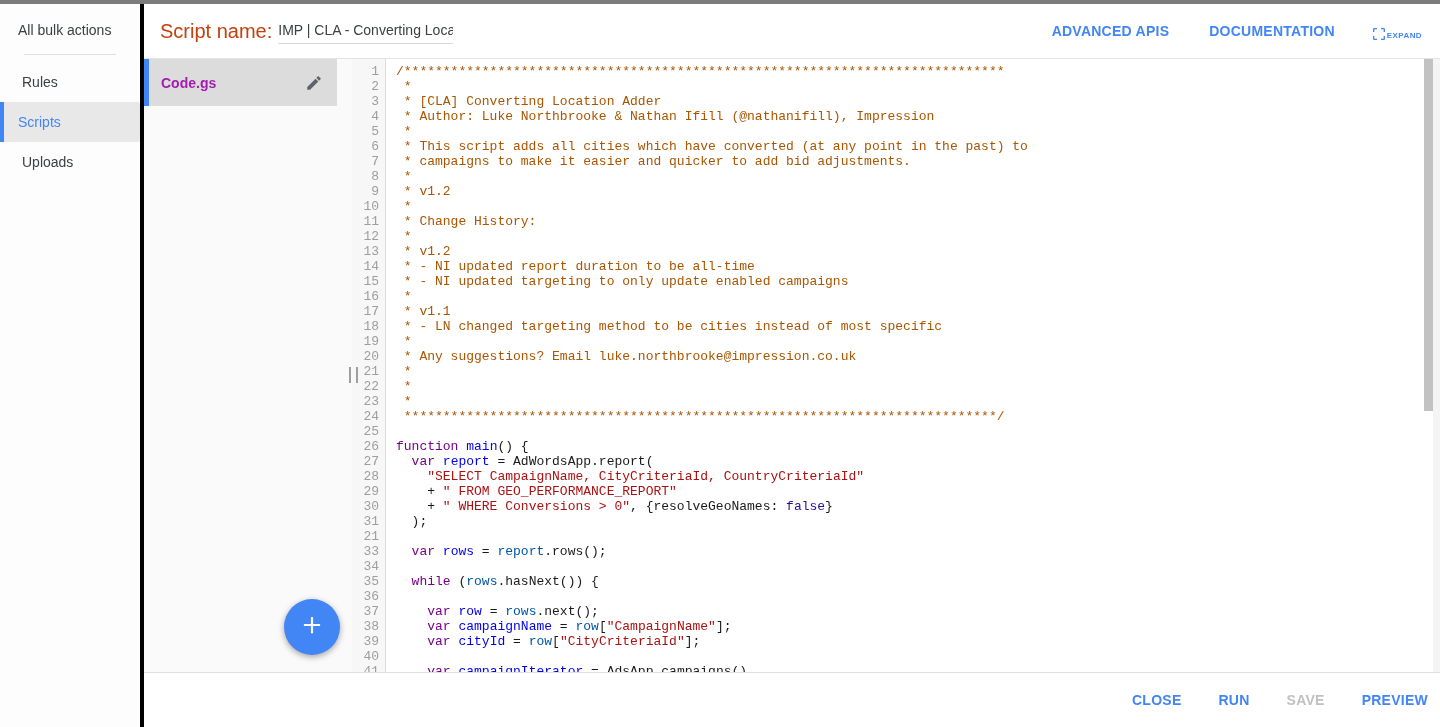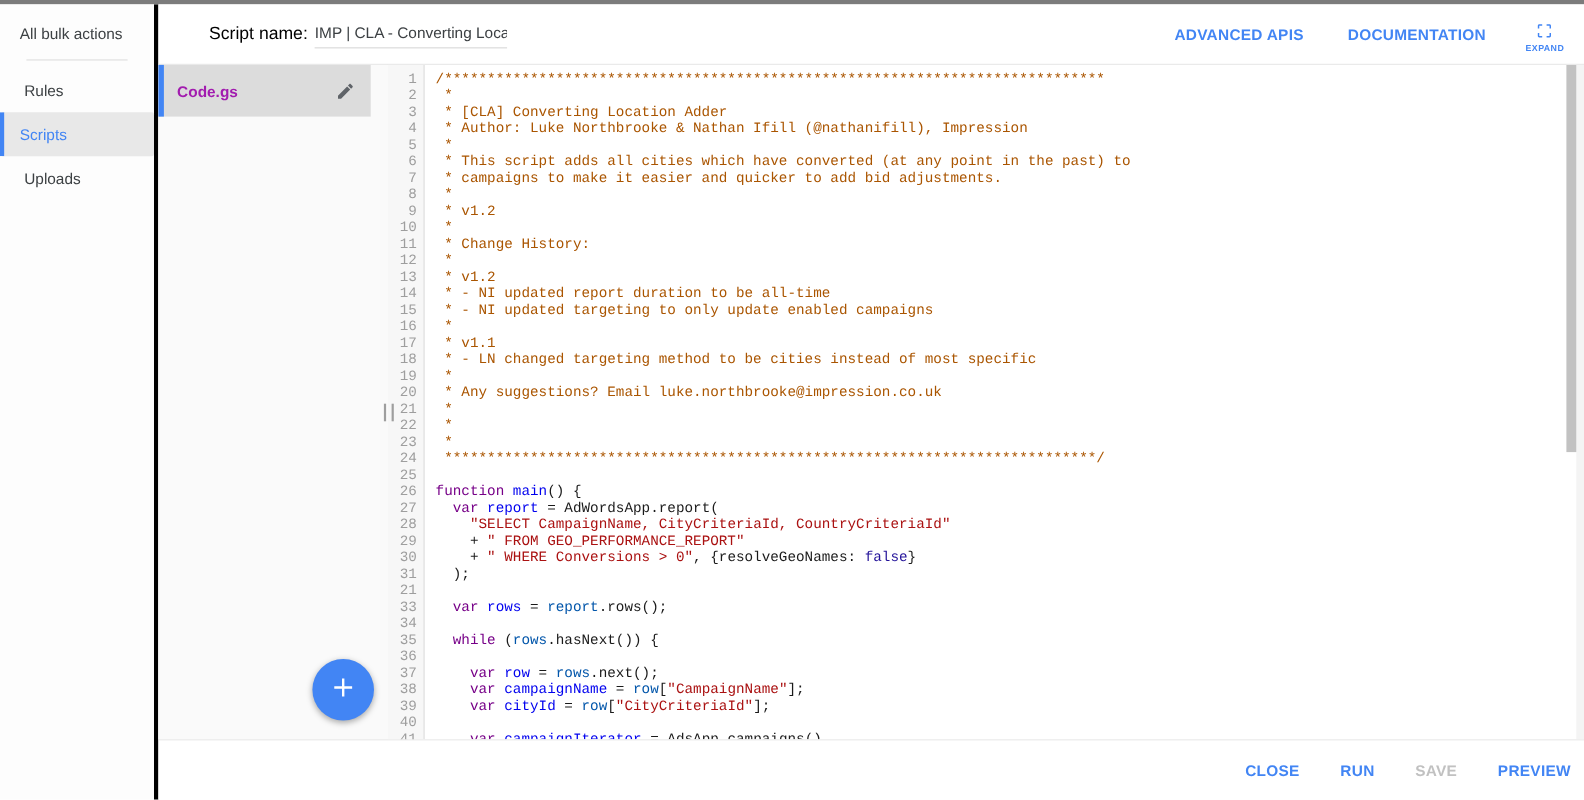--- a/index.html
+++ b/index.html
@@ -16,25 +16,25 @@
   .sidebar-divider { height:1px; background:#dedede; margin:16px 24px 0 24px; }
   .sidebar-nav { margin-top:7px; }
   .side-item { height:40px; display:flex; align-items:center; padding-left:18px; font-size:14px; color:#3c4043; cursor:pointer; border-left:4px solid transparent; }
   .side-item span { pointer-events:none; }
   .side-item.selected { background:#e8e8e8; border-left:4px solid #4285f4; padding-left:14px; color:#4285f4; font-weight:normal; border-radius:0 2px 2px 0; }
 
   
   .main { flex:1; display:flex; flex-direction:column; min-width:0; }
 
   .header { height:55px; background:#fff; border-bottom:1px solid #e4e4e4; display:flex; align-items:center; padding-left:16px; flex:none; }
-  .script-name-label { font-size:16px; color:#000000; white-space:nowrap;margin-left:30px; }
+  .script-name-label { font-size:20px; color:#c2410c; white-space:nowrap; }
   .script-name-input { margin-left:6px; margin-top:4px; width:175px; border:none; outline:none; border-bottom:1px solid #d8d8d8; font-family:"Liberation Sans",sans-serif; font-size:14px; color:#3c4043; padding-bottom:5px; background:transparent; }
   .header-right { margin-left:auto; display:flex; align-items:center; padding-right:18px; }
   .header-link { font-size:14px; font-weight:bold; letter-spacing:.25px; color:#4285f4; margin-left:40px; cursor:pointer; white-space:nowrap; }
-  .expand-wrap { margin-left:36px; display:flex; flex-direction:column; align-items:center; cursor:pointer; margin-top:6px; }
+  .expand-wrap { margin-left:36px; display:flex; align-items:center; cursor:pointer; margin-top:6px; }
   .expand-wrap svg { display:block; }
   .expand-label { font-size:8px; font-weight:bold; color:#4285f4; letter-spacing:.4px; margin-top:3px; }
 
   
   .content { flex:1; display:flex; position:relative; min-height:0; background:#fff; }
 
   .files-panel { width:208px; flex:none; background:#fafafa; position:relative; }
   .file-item { height:47px; margin-right:15px; background:#dcdcdc; border-left:5px solid #4285f4; display:flex; align-items:center; padding:0 14px 0 12px; cursor:pointer; }
   .file-item-label { font-size:14px; font-weight:bold; color:#a21caf; }
   .file-edit { margin-left:auto; cursor:pointer; display:flex; }

